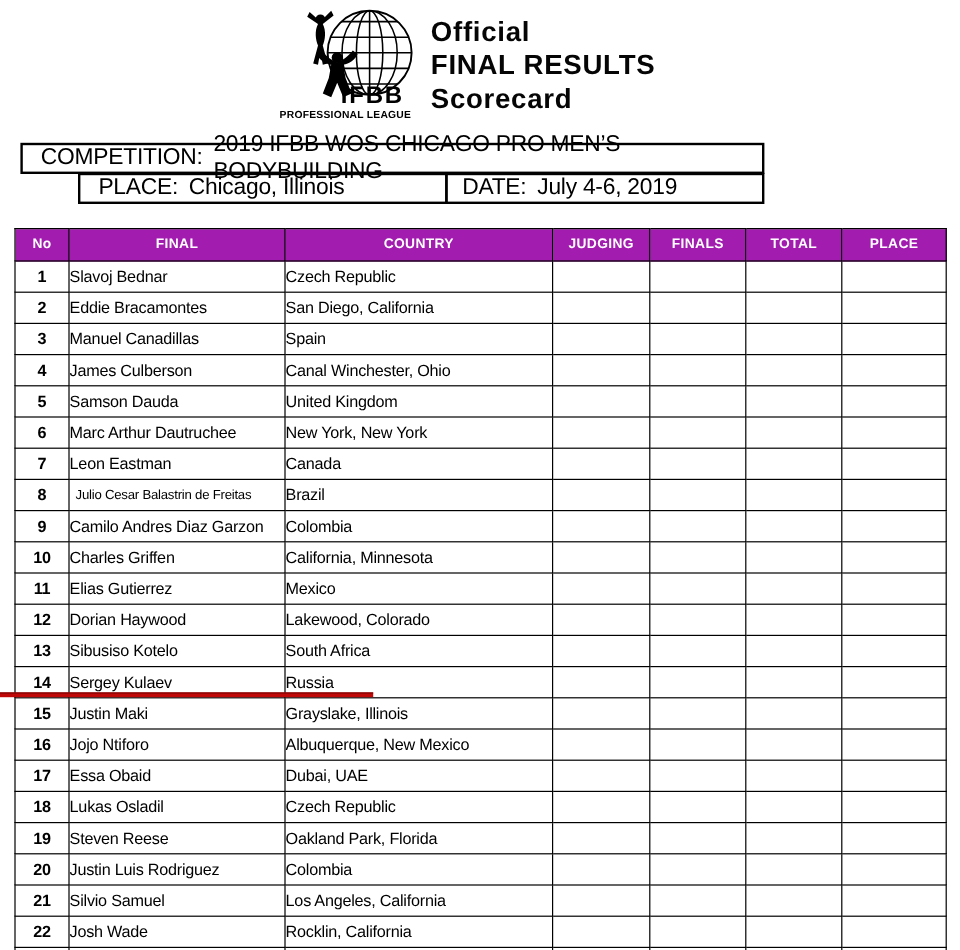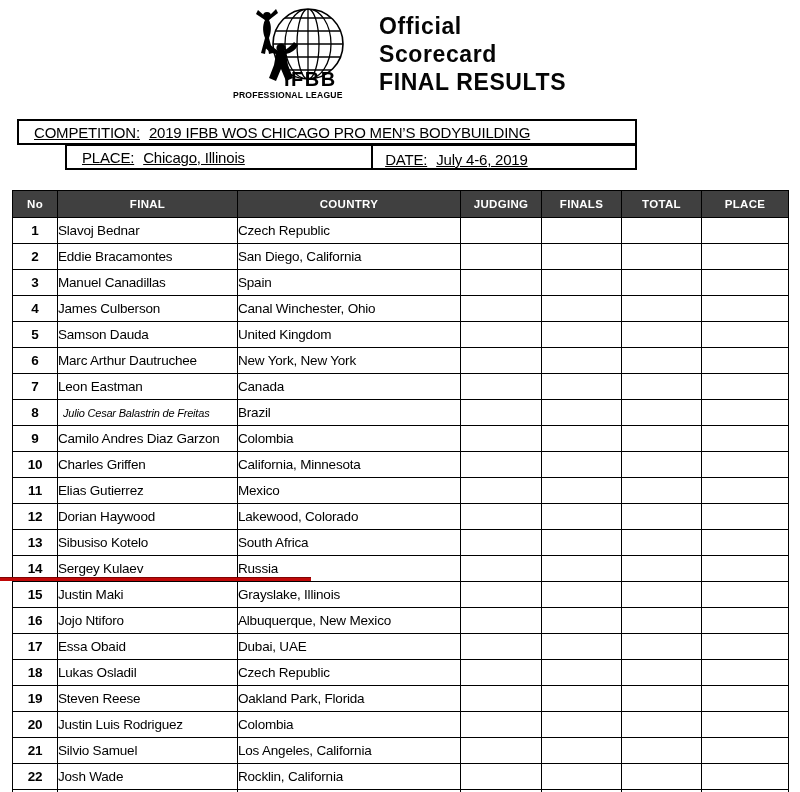--- a/index.html
+++ b/index.html
@@ -8,25 +8,25 @@
     background:#ffffff; color:#000;
     font-family:"Liberation Sans", sans-serif;
   }
 
   
   .logo { position:absolute; left:228px; top:4px; width:124px; height:98px;text-align:center; }
   .logo svg { width:100%; height:100%; }
   .title-block {
     position:absolute; left:359px; top:12px;
     font-weight:bold; font-size:23px; line-height:28px;
-    letter-spacing:0.6px; color:#050505;margin-left:20px;
+    letter-spacing:0.6px; color:#050505;
   }
 
   
-  .info { position:absolute; left:17px; top:119px; width:620px; font-size:15px; letter-spacing:-0.2px;text-decoration:underline; }
+  .info { position:absolute; left:17px; top:119px; width:620px; font-size:19px; letter-spacing:-0.2px; }
   .info .lbl { margin-right:9px; }
   .info-competition {
     box-sizing:border-box; border:2px solid #000; height:26px;
     display:flex; align-items:center; padding-left:15px;
   }
   .info-row2 { display:flex; margin-top:-1px; }
   .info-place {
     box-sizing:border-box; border:2px solid #000; width:409px; height:26px;
     display:flex; align-items:center; padding-left:15px;margin-left:48px;
   }
@@ -34,32 +34,32 @@
     box-sizing:border-box; border:2px solid #000; margin-left:-2px; width:353px; height:26px;
     display:flex; align-items:flex-end; padding-left:12px;
   }
 
   
   table.results {
     position:absolute; left:12px; top:190px; width:776px;
     border-collapse:collapse; table-layout:fixed;
   }
   table.results th {
-    background:#404040; color:#fff; border:1px solid #000;
+    background:#a21caf; color:#fff; border:1px solid #000;
     font-size:11.5px; font-weight:bold; letter-spacing:0.3px;
     height:26px; padding:0; text-align:center;
   }
   table.results td {
     border:1px solid #000; height:25px; padding:0;
     font-size:13.5px; letter-spacing:-0.2px; white-space:nowrap;
     overflow:hidden; background:#fff;
   }
   td.cell-no { text-align:center; font-weight:bold; font-size:13px; letter-spacing:0; }
   td.cell-name, td.cell-country { padding-left:8px;margin-top:44px; }
-  td.cell-name.small { font-size:11px; padding-left:5px;font-style:italic; }
+  td.cell-name.small { font-size:11px; padding-left:5px; }
 
   
   .red-line {
     position:absolute; left:0px; top:577px; width:311px; height:3px;
     border-top:1px solid #7e0404;
   }
 </style>
 </head>
 <body>
 
@@ -94,22 +94,22 @@
         <path d="M48 50 C43 49 38 46 36 41 L40 38 C43 42 48 46 53 48 C58 46 63 42 66 38 L70 41 C68 46 63 49 58 50 L60 61 L65 74 L58 77 L53 65 L48 77 L41 74 L46 61 Z"></path>
       </g>
 
       <text x="56" y="82" font-size="20" font-weight="bold" letter-spacing="1.5" fill="#000">IFBB</text>
       <text x="5" y="94" font-size="8.6" font-weight="bold" letter-spacing="0.2" fill="#000">PROFESSIONAL LEAGUE</text>
     </svg>
   </div>
 
   <div class="title-block">
     <div>Official</div>
+    <div>FINAL RESULTS</div>
     <div>Scorecard</div>
-    <div>FINAL RESULTS</div>
   </div>
 
   <div class="info">
     <div class="info-competition">
       <span class="lbl">COMPETITION:</span>
       <span class="val">2019 IFBB WOS CHICAGO PRO MEN’S BODYBUILDING</span>
     </div>
     <div class="info-row2">
       <div class="info-place">
         <span class="lbl">PLACE:</span>

